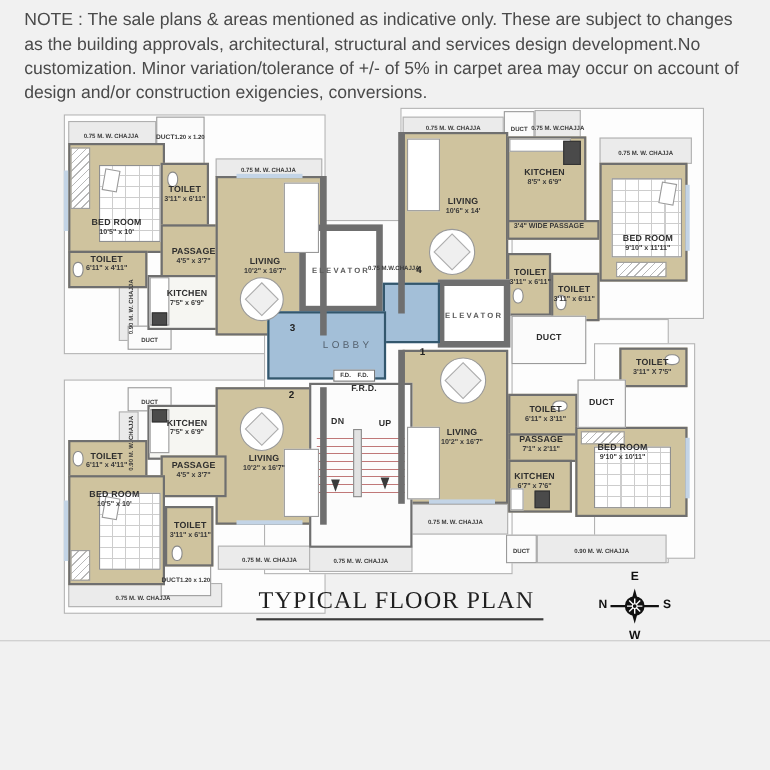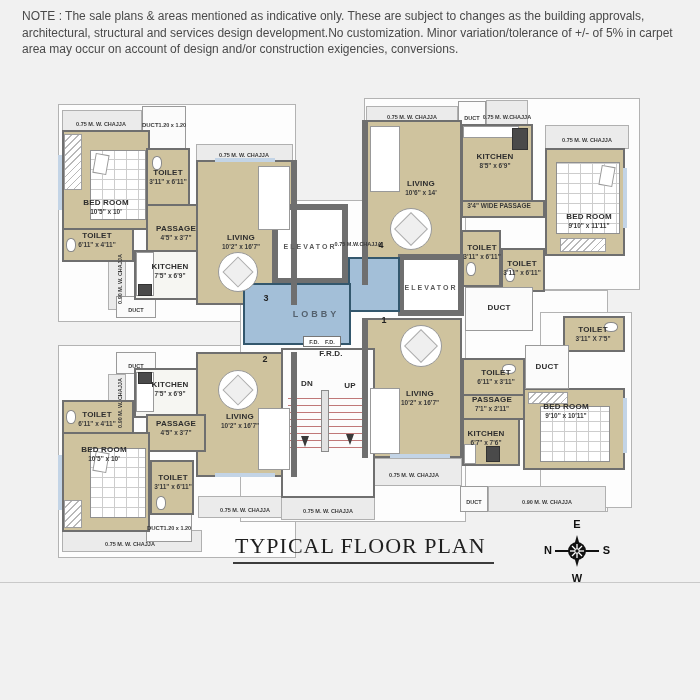--- a/index.html
+++ b/index.html
@@ -1,19 +1,19 @@
 <!DOCTYPE html>
 <html><head>
 <meta charset="utf-8">
 <style>
   html,body{margin:0;padding:0}
   body{width:700px;height:700px;background:#f1f1f1;position:relative;overflow:hidden;
        font-family:"Liberation Sans",sans-serif}
   .abs{position:absolute;box-sizing:border-box}
-  #note{left:22px;top:8px;width:662px;font-size:12px;line-height:1.38;color:#4a4a4a}
+  #note{left:22px;top:8px;width:662px;font-size:16px;line-height:1.38;color:#4a4a4a}
   
   .fp{background:#fdfdfd;border:1px solid #b3b3b3;z-index:0}
   .chajja{background:#ebebeb;border:1px solid #b0b0b0;z-index:1}
   .duct{background:#fbfbfb;border:1px solid #9a9a9a;z-index:2}
   .room{background:#cfc39e;border:2px solid #6f6f6f;z-index:2}
   .wroom{background:#f6f6f2;border:2px solid #6f6f6f;z-index:2}
   .wall{background:#6f6f6f;z-index:3}
   .win{background:#c3d4e6;z-index:4}
   .elev{background:#ffffff;border:6px solid #6f6f6f;z-index:2}
   .lobby{background:#a3bfd8;border:2px solid #33576d;z-index:2}
@@ -39,21 +39,21 @@
   .lbl{position:absolute;transform:translate(-50%,-50%);text-align:center;color:#2e2e2e;
        line-height:1.12;white-space:nowrap;z-index:6}
   .lbl .n{display:block;font-size:8px;font-weight:bold;letter-spacing:.2px}
   .lbl .d{display:block;font-size:6.5px;font-weight:bold;color:#3a3a3a}
   .tiny{font-size:6px;font-weight:bold;color:#3a3a3a}
   .micro{font-size:5.5px;font-weight:bold;color:#3a3a3a}
   .vert{transform:translate(-50%,-50%) rotate(-90deg)}
   .unitnum{position:absolute;transform:translate(-50%,-50%);font-size:9px;font-weight:bold;
            color:#222;z-index:6}
   .elevlbl{letter-spacing:2px;font-size:7px;font-weight:bold;color:#5a5a5a}
-  .lobbylbl{letter-spacing:3px;font-size:9px;font-weight:bold;color:#54616e}
+  .lobbylbl{letter-spacing:3px;font-size:9px;font-weight:normal;color:#54616e}
   .fdbox{background:#fff;border:1px solid #777;z-index:5;display:flex;gap:6px;
          align-items:center;justify-content:center}
   #title{left:233px;top:533px;z-index:7}
   #title span{display:inline-block;font-family:"Liberation Serif",serif;font-size:22px;
        letter-spacing:1px;color:#1f1f1f;border-bottom:2px solid #3c3c3c;padding:0 8px 3px 2px}
   #rule{left:0;top:582px;width:700px;height:1px;background:#c9c9c9;z-index:1}
   #compass{left:544px;top:518px;width:66px;height:66px;z-index:7}
   .cl{position:absolute;font-size:11px;font-weight:bold;color:#111}
 </style>
 </head>

